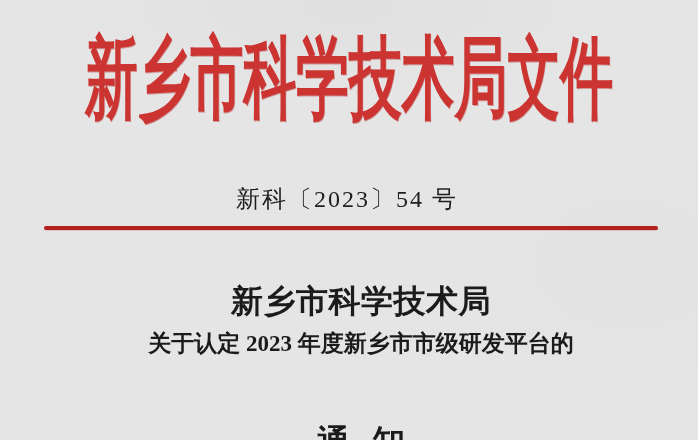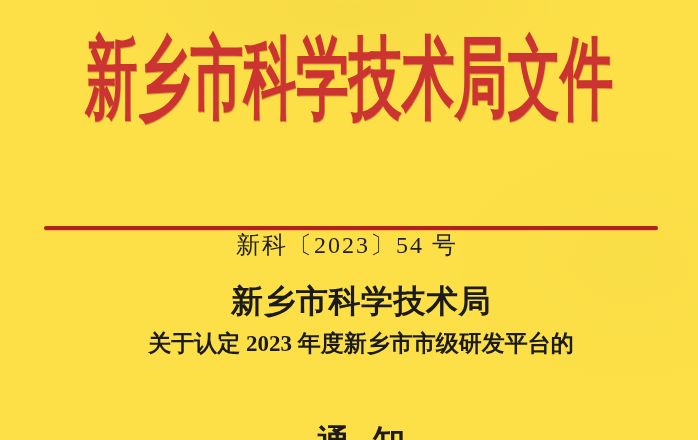--- a/index.html
+++ b/index.html
@@ -10,21 +10,21 @@
     width: 698px;
     height: 440px;
     background: #fdfdfc;
     font-family: "Liberation Serif", "DejaVu Serif", serif;
     overflow: hidden;
   }
   .page {
     position: relative;
     width: 698px;
     height: 440px;
-    background: #fde047;
+    background: #e5e5e5;
   }
   
   .page::before {
     content: "";
     position: absolute;
     inset: 0;
     background:
       radial-gradient(ellipse 400px 120px at 50% 2%, rgba(0,0,0,0.025), rgba(0,0,0,0) 70%),
       radial-gradient(ellipse 300px 200px at 90% 60%, rgba(0,0,0,0.012), rgba(0,0,0,0) 70%);
     pointer-events: none;
@@ -49,21 +49,20 @@
     top: 186px;
     left: 0;
     width: 694px;
     text-align: center;
     font-size: 24px;
     line-height: 1.1;
     font-weight: 400;
     color: #1e1e1e;
     letter-spacing: 2px;
     white-space: nowrap;
-    margin-top: 46px;
   }
   .divider {
     position: absolute;
     top: 226px;
     left: 44px;
     width: 614px;
     height: 4px;
     background: #b2211d;
     border-radius: 2px;
     box-shadow: 0 0.5px 0 rgba(178, 33, 29, 0.35);

